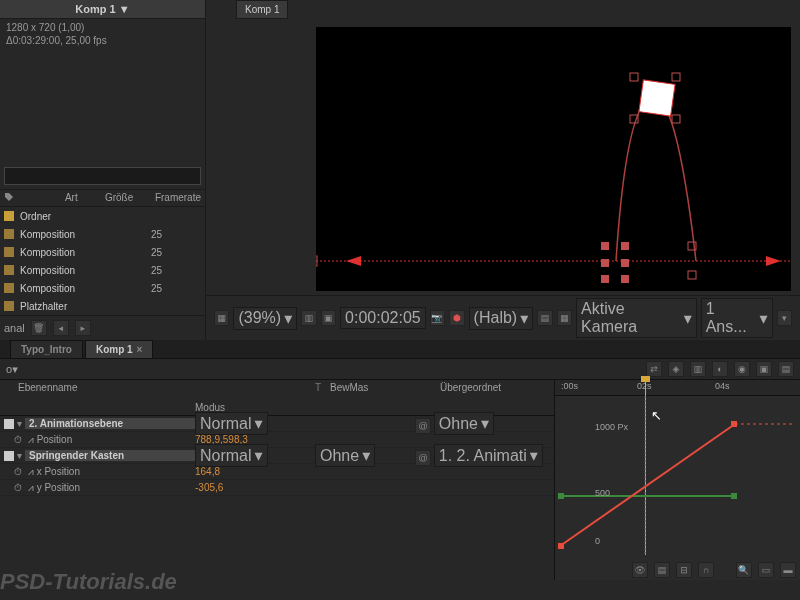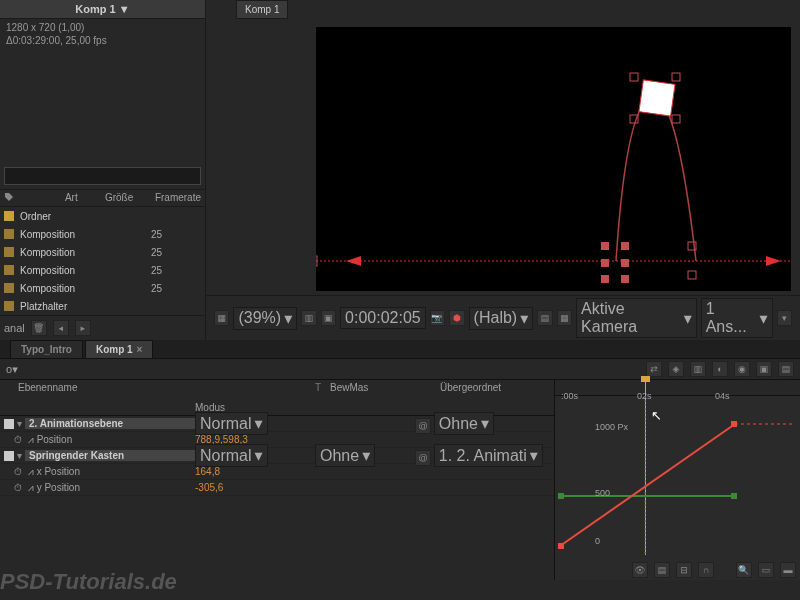--- a/index.html
+++ b/index.html
@@ -36,21 +36,21 @@
 .tl-cols span:nth-child(3){width:100px;}
 .tl-cols span:nth-child(4){width:110px;}
 .tl-row { display:flex; align-items:center; height:16px; font-size:10px; border-bottom:1px solid #222;}
 .tl-row .c1{width:195px;display:flex;align-items:center;gap:3px;padding-left:4px;}
 .tl-row .c2{width:120px;} .tl-row .c3{width:100px;} .tl-row .c4{width:130px;}
 .layer-name { background:#444; color:#ccc; padding:0 4px; flex:1; font-weight:bold; font-size:10px;}
 .orange { color:#d88c3a; }
 .stop{width:11px;height:11px;} .tri{color:#888;}
 .tl-right { flex:1; background:#2a2a2a; border-left:1px solid #111; position:relative;}
 .time-ruler { height:16px; background:#272727; border-bottom:1px solid #111; position:relative; font-size:9px;}
-.time-ruler span{position:absolute;top:11px;text-align:right;}
+.time-ruler span{position:absolute;top:1px;text-align:right;}
 .graph { position:relative; height:140px; }
 .cti { position:absolute; top:0; bottom:-160px; width:1px; background:#d8a83a; left:90px; }
 .cti::before{content:'';position:absolute;top:-4px;left:-4px;width:9px;height:6px;background:#d8a83a;}
 .watermark { position:absolute; bottom:5px; left:0; color:#555; font-size:22px; font-weight:bold; font-style:italic;}
 svg.anim { position:absolute; top:0; left:0; }
 .btn-ico { width:16px; height:16px; background:#333; border:1px solid #222; display:inline-flex; align-items:center; justify-content:center; color:#888; font-size:9px;}
 .tl-footer { position:absolute; bottom:2px; right:4px; display:flex; gap:6px; align-items:center;}
 </style>
 </head>
 <body>

